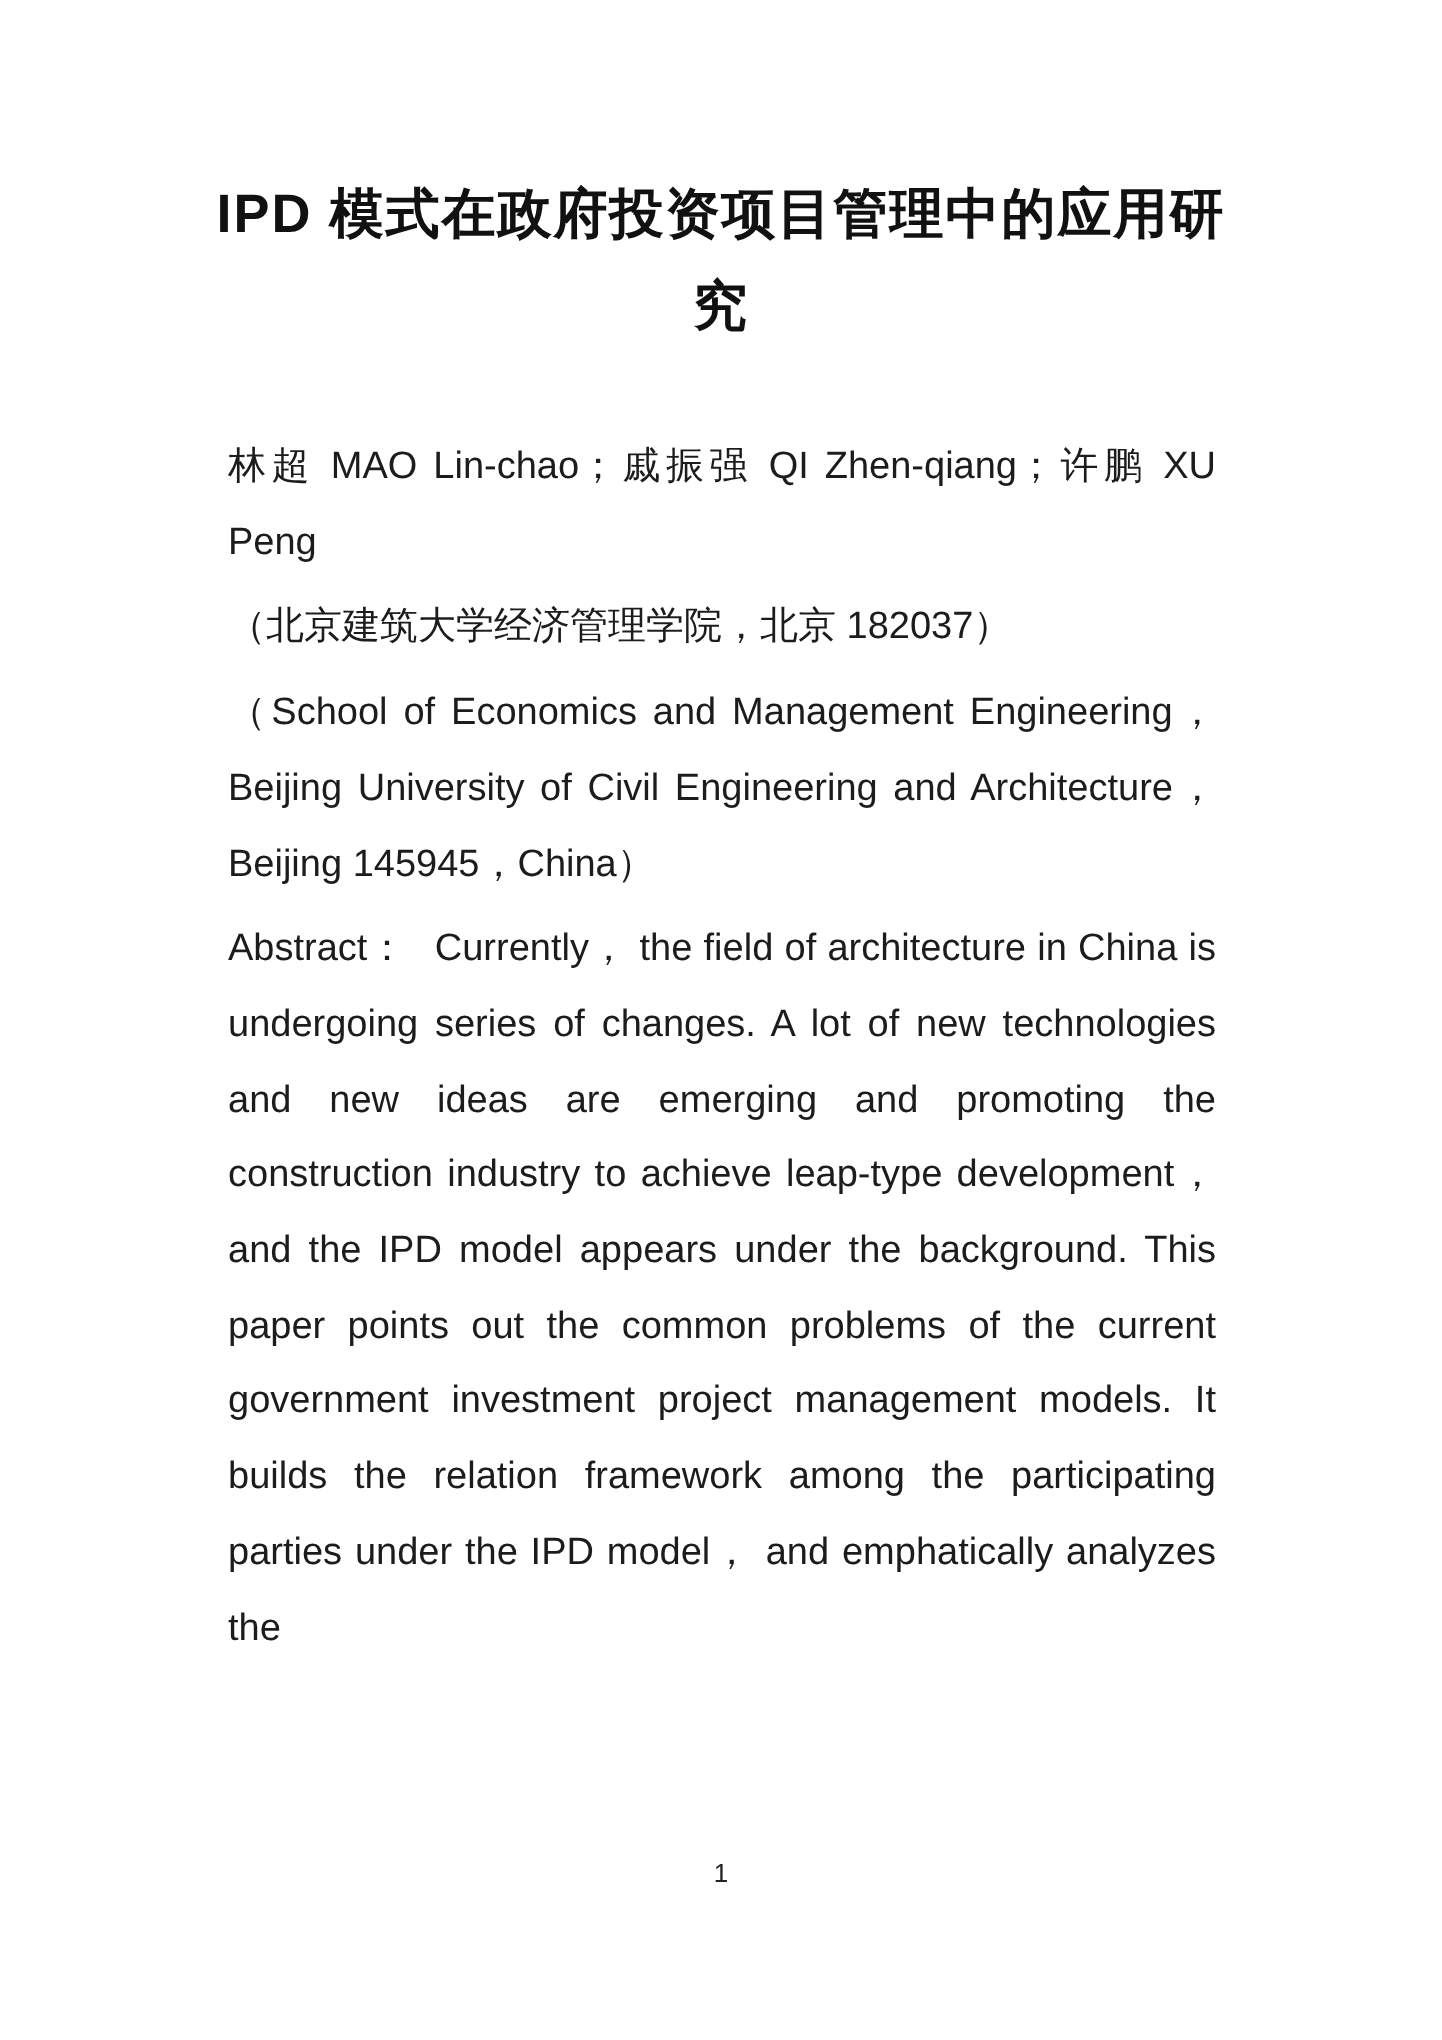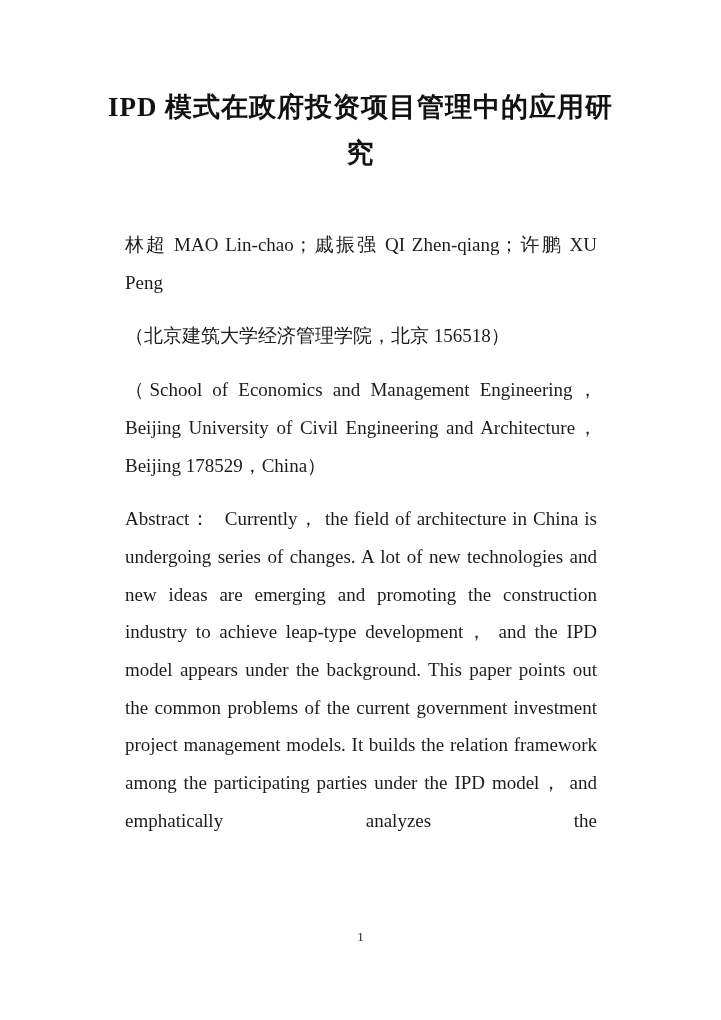--- a/index.html
+++ b/index.html
@@ -6,21 +6,21 @@
     margin: 0;
     padding: 0;
     background: #ffffff;
   }
   .page {
     position: relative;
     width: 721px;
     height: 1020px;
     background: #ffffff;
     color: #1c1c1c;
-    font-family: Liberation Serif, serif;
+    font-family: Liberation Sans, sans-serif;
     overflow: hidden;
     box-sizing: border-box;
   }
   .title {
     margin: 84px 95px 0 95px;
     font-size: 27px;
     line-height: 46px;
     font-weight: bold;
     text-align: center;
     letter-spacing: 1px;
@@ -29,21 +29,21 @@
   .body {
     margin: 34px 108px 0 109px;
     width: 504px;
     height: 718px;
     overflow: hidden;
     font-size: 19px;
     line-height: 37.7px;
     text-align: justify;
   }
   .body p {
-    margin: 16px;
+    margin: 5px;
     padding: 0;
   }
   .label {
     margin-right: 14px;
   }
   .justify-last {
     text-align-last: justify;
   }
   .footer {
     position: absolute;
@@ -60,23 +60,23 @@
 <body>
 
 <div class="page">
 
   <h1 class="title">IPD 模式在政府投资项目管理中的应用研究</h1>
 
   <div class="body">
 
     <p>林超 MAO Lin-chao；戚振强 QI Zhen-qiang；许鹏 XU Peng</p>
 
-    <p>（北京建筑大学经济管理学院，北京 156518）</p>
+    <p>（北京建筑大学经济管理学院，北京 182037）</p>
 
-    <p>（School of Economics and Management Engineering，Beijing University of Civil Engineering and Architecture，Beijing 178529，China）</p>
+    <p>（School of Economics and Management Engineering，Beijing University of Civil Engineering and Architecture，Beijing 145945，China）</p>
 
 
     <p class="justify-last">
       <span class="label">Abstract：</span><span>Currently， the field of architecture in China is undergoing series of changes. A lot of new technologies and new ideas are emerging and promoting the construction industry to achieve leap-type development， and the IPD model appears under the background. This paper points out the common problems of the current government investment project management models. It builds the relation framework among the participating parties under the IPD model， and emphatically analyzes the</span>
     </p>
 
   </div>
 
   <div class="footer">1</div>
 

